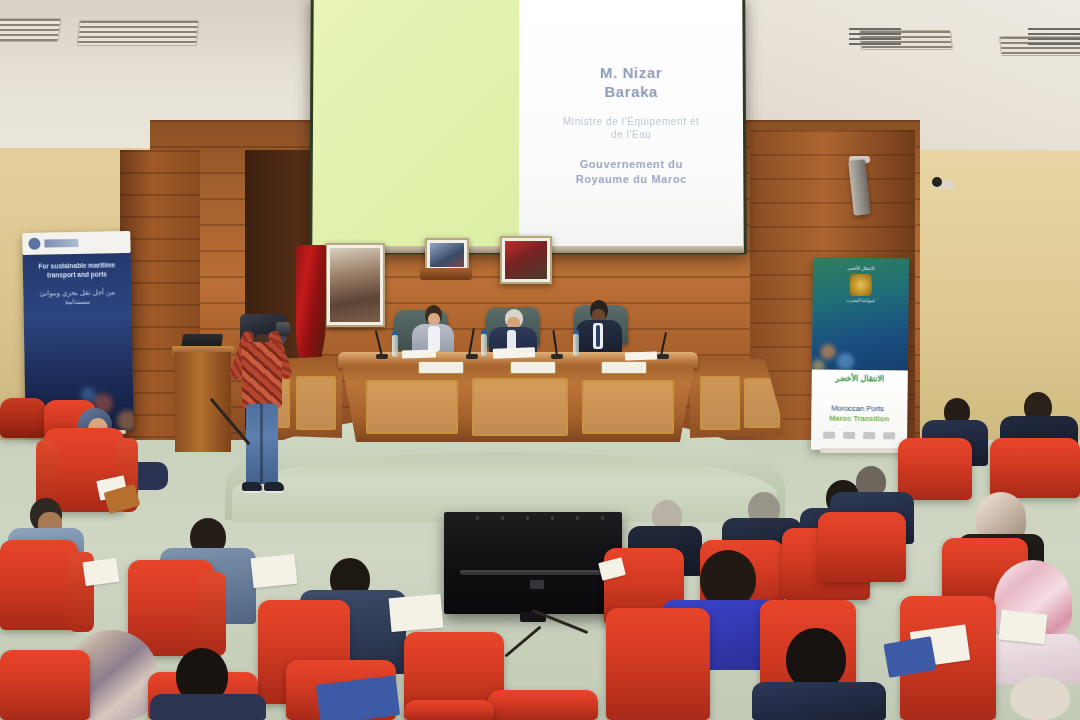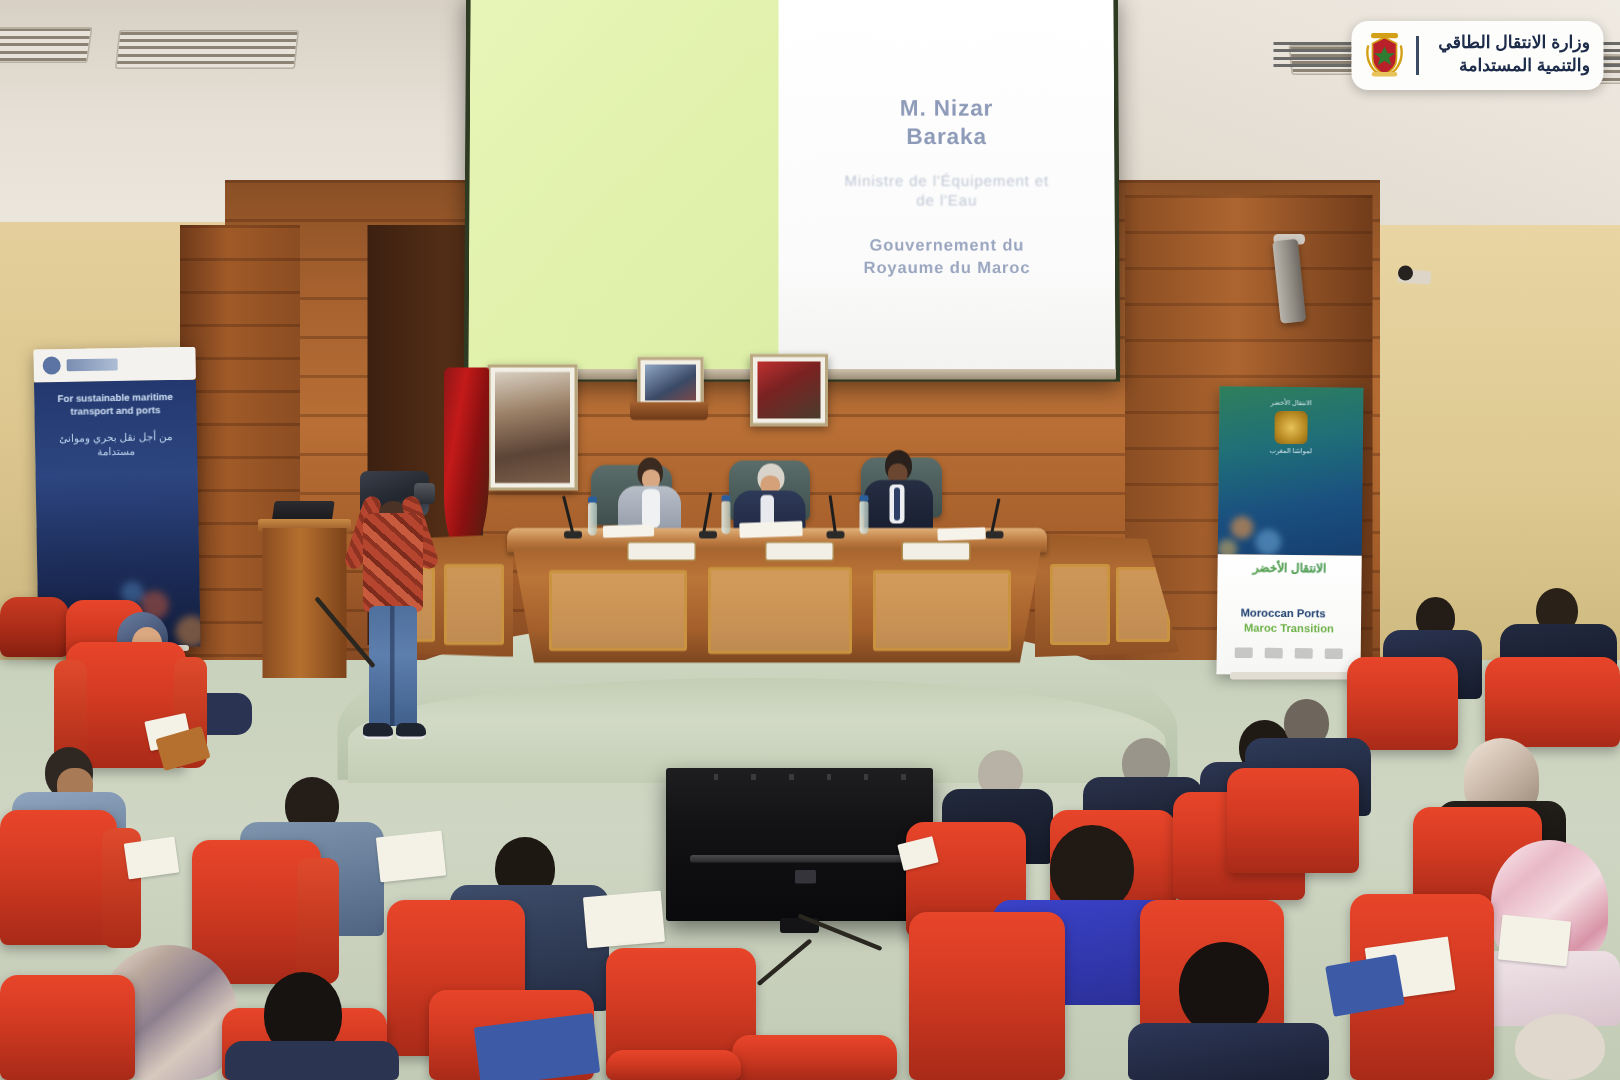--- a/index.html
+++ b/index.html
@@ -167,22 +167,22 @@
   .br-emblem-ar{position:absolute;left:0;top:8px;width:96px;text-align:center;
     color:#d8e8f2;font-size:4.5px;filter:blur(.3px);}
   .br-emblem-ar2{position:absolute;left:0;top:40px;width:96px;text-align:center;
     color:#d8e8f2;font-size:4.5px;filter:blur(.3px);}
   .br-bottom{position:absolute;left:0;top:112px;width:96px;height:80px;
     background:linear-gradient(180deg,#ffffff,#f6f6f4);}
   .br-ar{position:absolute;left:4px;top:4px;width:88px;text-align:center;
     direction:rtl;font-size:8px;font-weight:bold;line-height:1.3;
     background:linear-gradient(90deg,#6fba45,#3f8fbf);-webkit-background-clip:text;
     background-clip:text;color:#5aa254;filter:blur(.2px);}
-  .br-en1{position:absolute;left:0;top:34px;width:88px;text-align:center;
-    font-size:7.5px;font-weight:bold;color:#1d3f6e;filter:blur(.15px);}
+  .br-en1{position:absolute;left:20px;top:34px;width:88px;text-align:left;
+    font-size:7.5px;font-weight:normal;color:#1d3f6e;filter:blur(.15px);}
   .br-en2{position:absolute;left:4px;top:44px;width:88px;text-align:center;
     font-size:7.5px;font-weight:bold;color:#6fb24a;filter:blur(.15px);}
   .br-logos{position:absolute;left:8px;top:60px;width:80px;height:10px;
     display:flex;justify-content:space-around;align-items:center;opacity:.45;}
   .br-logos i{display:block;width:12px;height:7px;background:#8c8c8c;border-radius:1px;}
   .br-stand{position:absolute;left:820px;top:448px;width:82px;height:5px;
     background:#e2ddd2;border-radius:2px;}
 
   
   .cam-person{position:absolute;left:232px;top:300px;width:58px;height:210px;}
@@ -557,32 +557,14 @@
     <div class="a-head" style="left:1010px;top:676px;width:60px;height:44px;background:#e0d8cc;"></div>
   </div>
 
   <div class="seat" style="left:488px;top:690px;width:110px;height:30px;"></div>
   <div class="seat" style="left:404px;top:700px;width:90px;height:20px;"></div>
   <div class="folder" style="left:318px;top:680px;width:80px;height:40px;transform:rotate(-7deg);"></div>
   <div class="pad" style="left:1000px;top:612px;width:46px;height:30px;transform:rotate(6deg);"></div>
 
   <div class="wm-stripe l"></div>
   <div class="wm-stripe r"></div>
-  <div class="wm">
-    <div class="wm-emblem">
-      <svg viewBox="0 0 52 60" width="26" height="30" aria-hidden="true">
-        <path d="M26 6 L42 14 L42 34 Q42 48 26 55 Q10 48 10 34 L10 14 Z" fill="#b9202a"></path>
-        <path d="M26 6 L42 14 L42 34 Q42 48 26 55 Q10 48 10 34 L10 14 Z" fill="none" stroke="#d4a017" stroke-width="2.2"></path>
-        <path d="M26 18 L30 27 L40 27 L32 33 L35 43 L26 37 L17 43 L20 33 L12 27 L22 27 Z" fill="#2e7d32"></path>
-        <path d="M4 18 q-3 14 4 26 q4 7 9 9" fill="none" stroke="#d4a017" stroke-width="3.2" stroke-linecap="round"></path>
-        <path d="M48 18 q3 14 -4 26 q-4 7 -9 9" fill="none" stroke="#d4a017" stroke-width="3.2" stroke-linecap="round"></path>
-        <rect x="8" y="0" width="36" height="7" rx="3" fill="#d4a017"></rect>
-        <rect x="9" y="52" width="34" height="6" rx="3" fill="#e8c35a"></rect>
-      </svg>
-    </div>
-    <div class="wm-div"></div>
-    <div class="wm-text">
-      <div>وزارة الانتقال الطاقي</div>
-      <div>والتنمية المستدامة</div>
-    </div>
-  </div>
 
 </div>
 
 </body></html>

